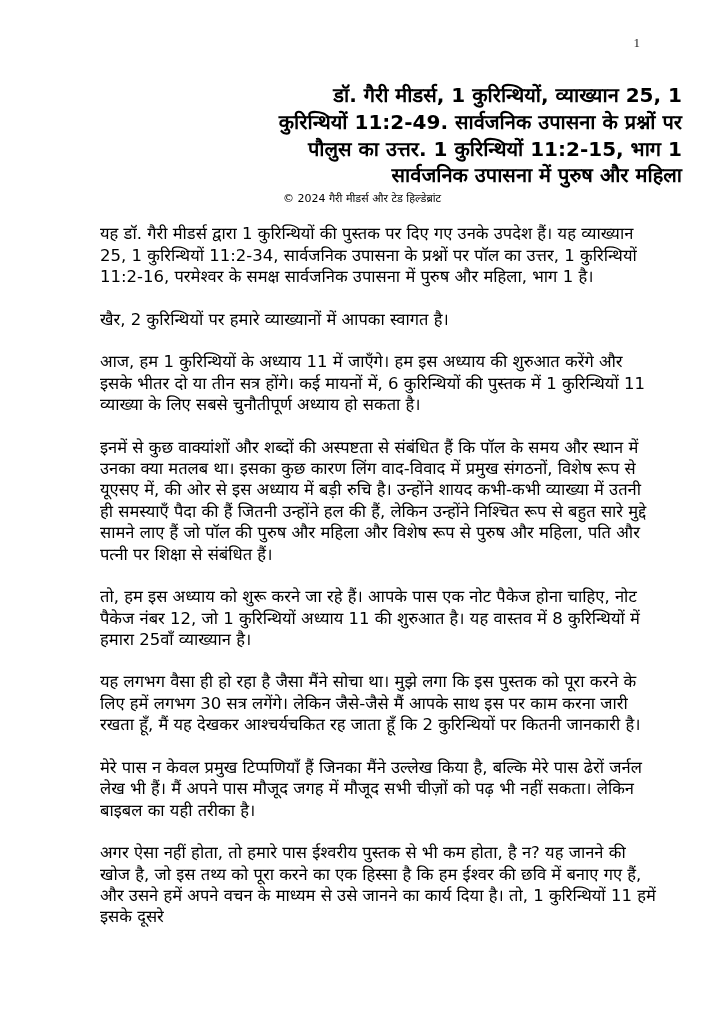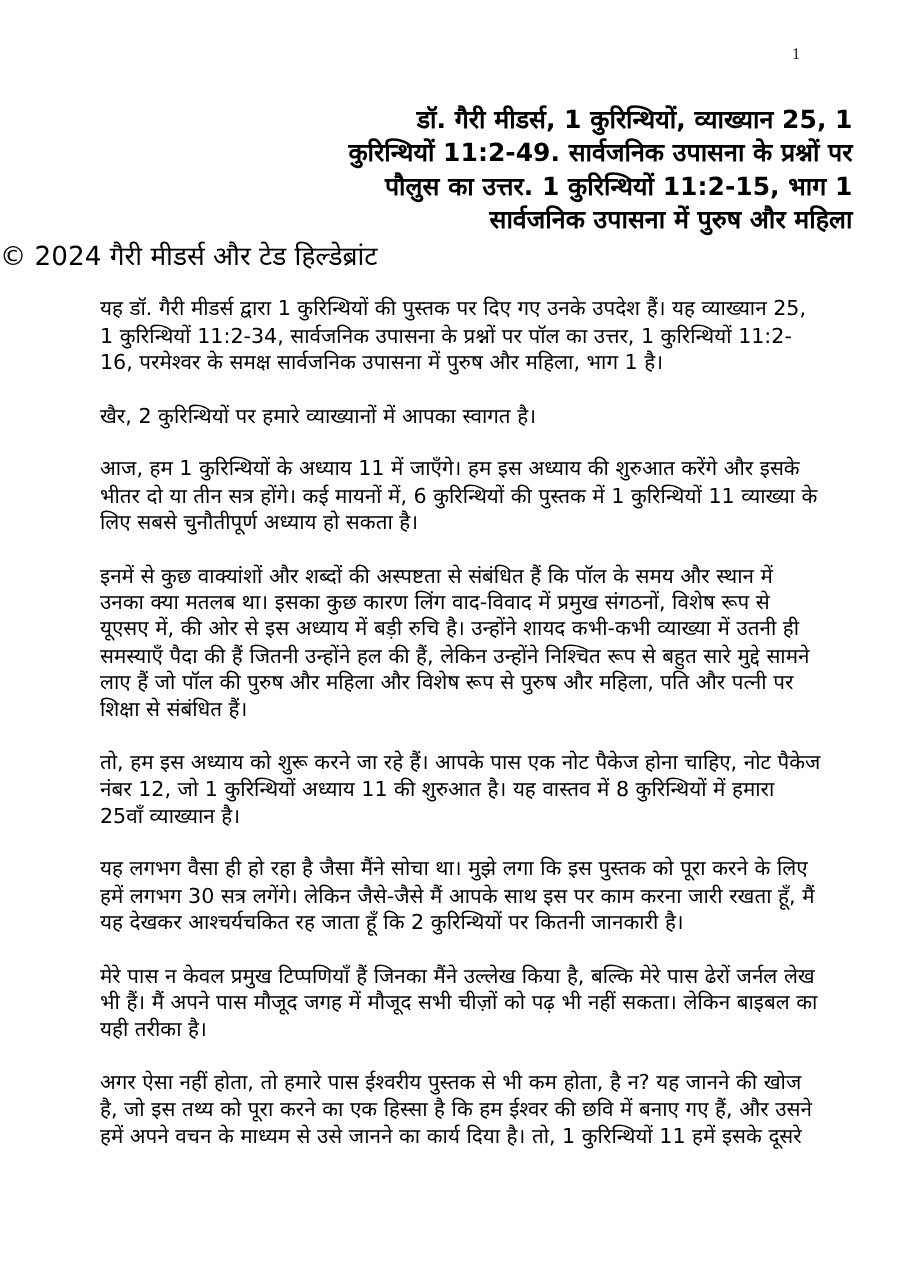--- a/index.html
+++ b/index.html
@@ -32,26 +32,27 @@
     font-weight: 700;
     font-size: 20px;
     line-height: 1.34;
     letter-spacing: 0;
   }
   .title-line {
     display: block;
   }
   .copyright-line {
     margin-top: 3px;
-    font-size: 21px;
+    text-align: center;
+    font-size: 11px;
     font-weight: 400;
     line-height: 1.3;
   }
   .body-text {
-    margin: 17px 66px 0 80px;
+    margin: 17px 66px 0 100px;
     font-size: 16.5px;
     line-height: 1.3;
     text-align: left;
   }
   .body-text p {
     margin: 0 0 21px 0;
   }
 </style>
 </head>
 <body>

